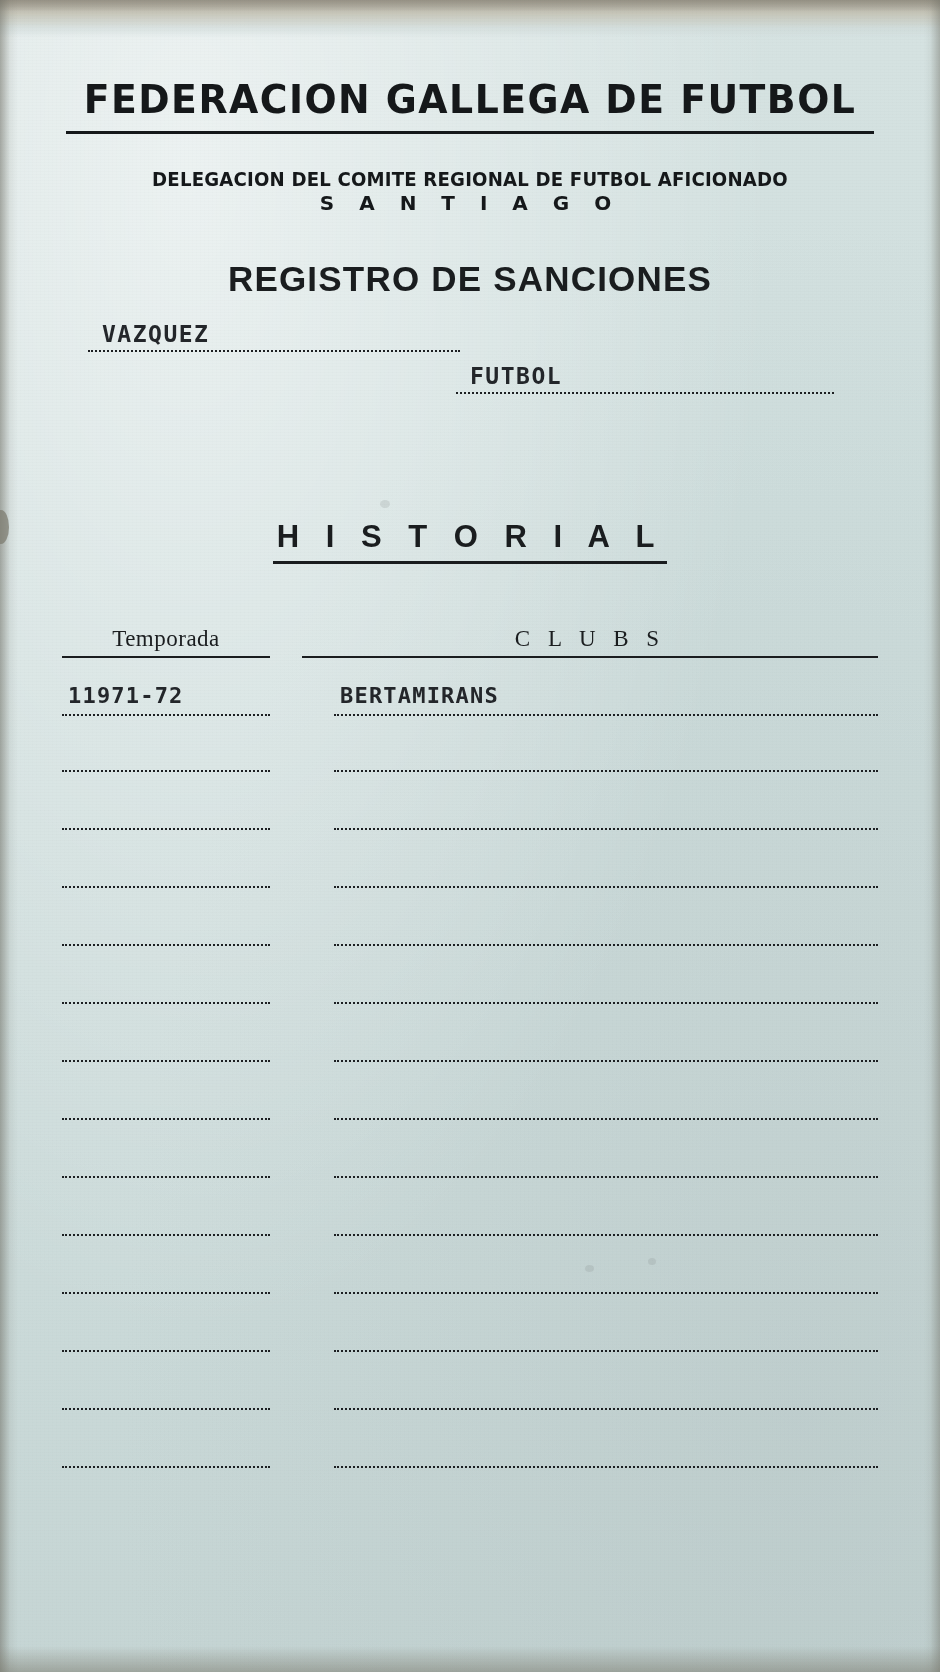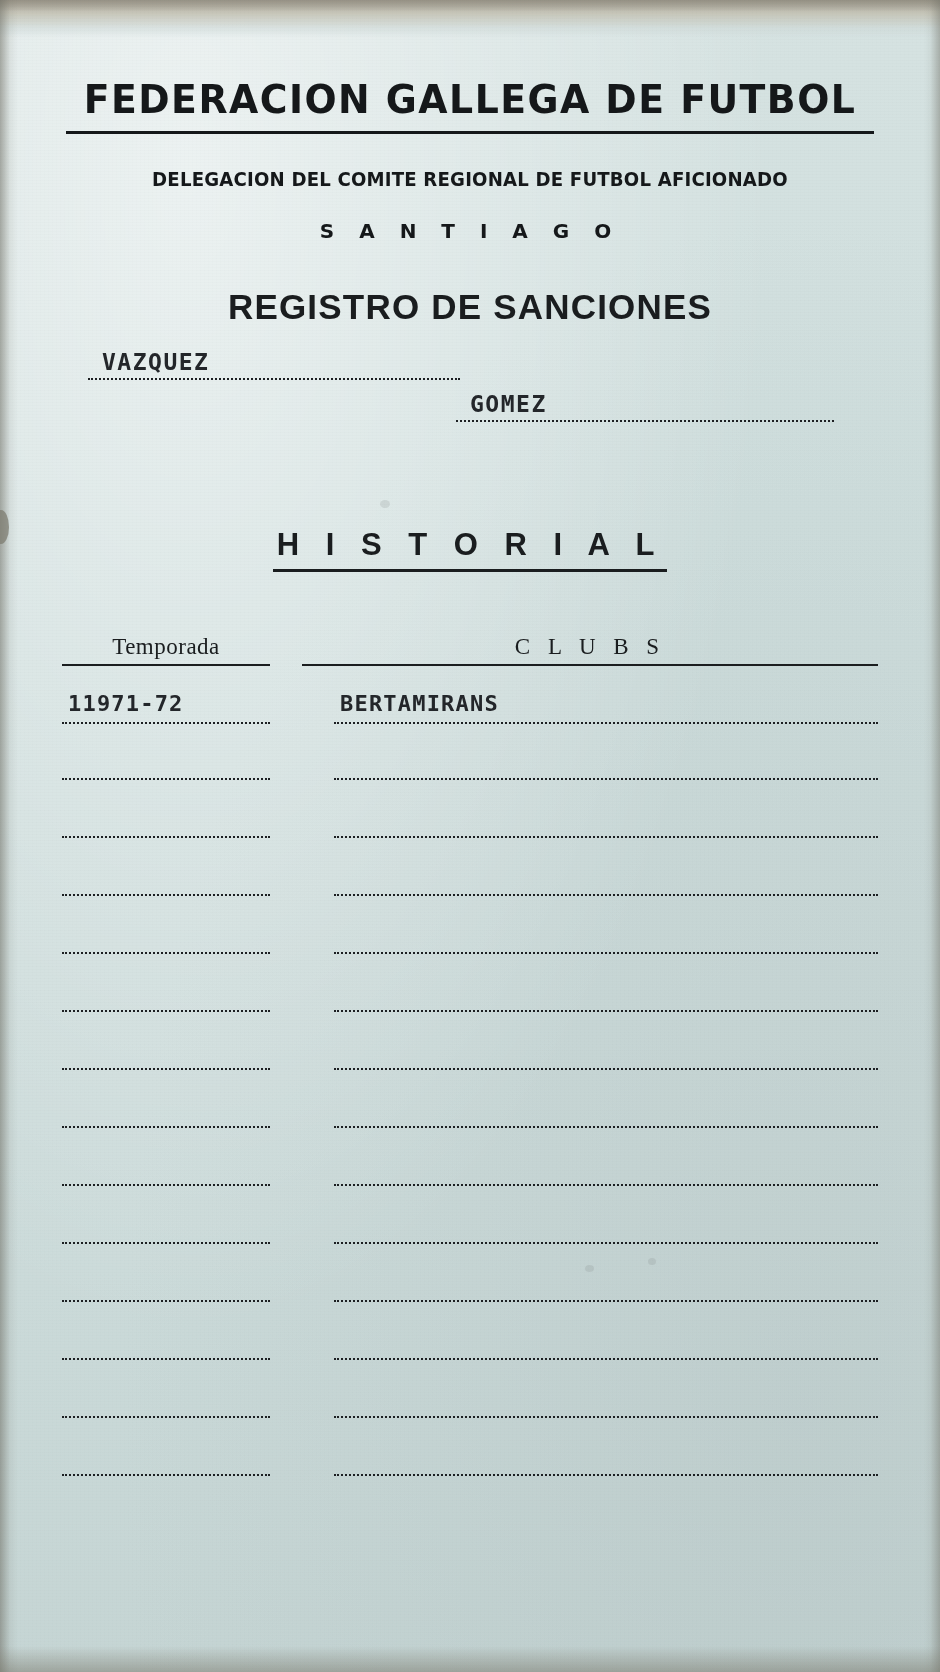--- a/index.html
+++ b/index.html
@@ -102,21 +102,20 @@
     margin-top: 34px;
     text-align: center;
     font-family: "DejaVu Sans", sans-serif;
     font-weight: bold;
     font-size: 19.5px;
     letter-spacing: 0.2px;
     color: #15181a;
     transform: scaleX(0.93);
   }
   .santiago {
-    margin-top: 28px;
     text-align: center;
     font-family: "DejaVu Sans", sans-serif;
     font-weight: bold;
     font-size: 20px;
     letter-spacing: 9px;
     color: #15181a;
   }
   .registro {
     margin-top: 44px;
     text-align: center;
@@ -152,21 +151,21 @@
   .fld .val {
     padding-left: 6px;
     padding-bottom: 3px;
   }
   #fld-apellido1 { left: 26px;  top: 0px;   width: 372px; }
   #fld-nombre    { left: 394px; top: 42px;  width: 378px; }
   #fld-apellido2 { left: 26px;  top: 84px;  width: 372px; }
 
   
   .historial-wrap {
-    margin-top: 28px;
+    margin-top: 48px;
     text-align: center;
   }
   .historial {
     display: inline-block;
     font-family: "Liberation Sans", sans-serif;
     font-weight: bold;
     font-size: 31px;
     letter-spacing: 9px;
     color: #1a1d1f;
     padding: 0 4px 6px 4px;
@@ -265,21 +264,21 @@
     <div class="registro">REGISTRO DE SANCIONES</div>
 
     <div class="name-block">
 
       <div class="fld" id="fld-apellido1">
         <div class="typed val">VAZQUEZ</div>
         <div class="dotline"></div>
       </div>
 
       <div class="fld" id="fld-nombre">
-        <div class="typed val">GOMEZ</div>
+        <div class="typed val">FUTBOL</div>
         <div class="dotline"></div>
       </div>
 
 
     </div>
 
     <div class="historial-wrap">
       <div class="historial">H I S T O R I A L</div>
     </div>
 

